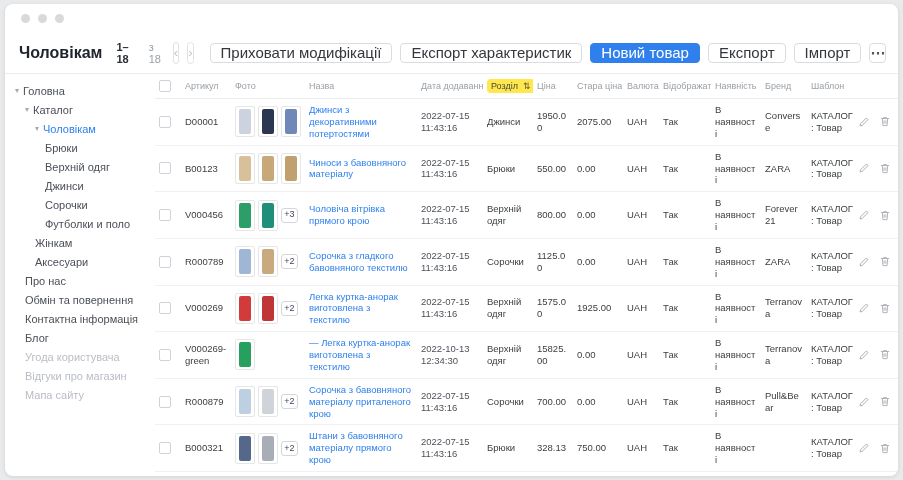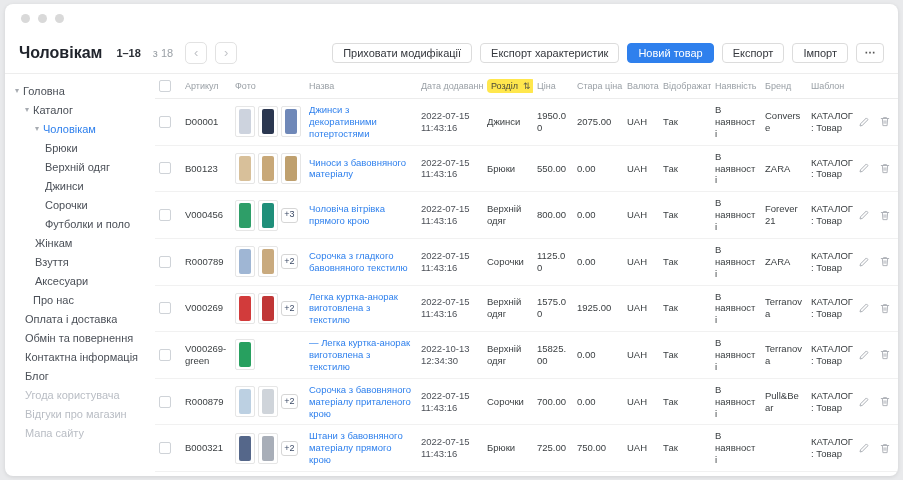--- a/index.html
+++ b/index.html
@@ -16,32 +16,32 @@
     background:#fff; border-radius:8px; overflow:hidden;
     box-shadow:0 1px 4px rgba(0,0,0,.10);
   }
   .titlebar { height:28px; display:flex; align-items:center; padding-left:16px; gap:8px; }
   .dot { width:9px; height:9px; border-radius:50%; background:#d9d9d9; display:inline-block; }
   .toolbar {
     height:42px; display:flex; align-items:center; padding:0 14px; gap:8px;
     border-bottom:1px solid #ededed;
   }
   .title { font-size:16px; font-weight:bold; color:#20242c; margin-right:6px; }
-  .pag { display:flex; align-items:flex-end; gap:12px; margin-right:4px; }
+  .pag { display:flex; align-items:flex-end; gap:20px; margin-right:4px; }
   .pag .range { font-size:11px; font-weight:bold; color:#2b2f36; }
   .pag .total { font-size:11px; color:#9aa0a6; }
   .nav-btn {
     width:22px; height:22px; border:1px solid #e2e2e2; border-radius:5px; background:#fff;
     color:#c2c4c8; font-size:13px; line-height:1; display:flex; align-items:center; justify-content:center;
     padding:0; cursor:pointer;
   }
   .spacer { flex:1; }
   .btn {
     height:20px; border:1px solid #dcdcdc; background:#fff; border-radius:4px;
-    font-size:11px; color:#34373d; padding:0 10px; display:flex; align-items:center;
+    font-size:15px; color:#34373d; padding:0 10px; display:flex; align-items:center;
     font-family:inherit; cursor:pointer; white-space:nowrap;
   }
   .btn.primary { background:var(--accent); color:#fff; border-color:var(--accent); }
   .btn.more { width:28px; justify-content:center; padding:0; font-weight:bold; color:#555; }
   .content { display:flex; height:calc(100% - 70px); }
   .sidebar { width:150px; flex-shrink:0; padding-top:7px; overflow:hidden; }
   .side-item {
     display:flex; align-items:center; gap:4px; height:19px;
     font-size:11px; color:#4a4f57; white-space:nowrap; cursor:pointer;
   }
@@ -138,30 +138,24 @@
         <div class="side-item" style="padding-left: 40px;">
           <span class="lbl">Сорочки</span>
         </div>
         <div class="side-item" style="padding-left: 40px;">
           <span class="lbl">Футболки и поло</span>
         </div>
         <div class="side-item" style="padding-left: 30px;">
           <span class="lbl">Жінкам</span>
         </div>
         <div class="side-item" style="padding-left: 30px;">
-          <span class="lbl">Взуття</span>
-        </div>
-        <div class="side-item" style="padding-left: 30px;">
           <span class="lbl">Аксесуари</span>
         </div>
-        <div class="side-item" style="padding-left: 20px; margin-left: 8px;">
+        <div class="side-item" style="padding-left: 20px;">
           <span class="lbl">Про нас</span>
-        </div>
-        <div class="side-item" style="padding-left: 20px;">
-          <span class="lbl">Оплата і доставка</span>
         </div>
         <div class="side-item" style="padding-left: 20px;">
           <span class="lbl">Обмін та повернення</span>
         </div>
         <div class="side-item" style="padding-left: 20px;">
           <span class="lbl">Контактна інформація</span>
         </div>
         <div class="side-item" style="padding-left: 20px;">
           <span class="lbl">Блог</span>
         </div>
@@ -516,21 +510,21 @@
                   </div>
                   <div class="thumb">
                     <i style="background: rgb(168, 174, 184);"></i>
                   </div>
                   <div class="badge">+2</div>
                 </div>
               </td>
               <td><a class="plink">Штани з бавовняного матеріалу прямого крою</a></td>
               <td class="date-cell"><span>2022-07-15 11:43:16</span></td>
               <td><span>Брюки</span></td>
-              <td><span>725.00</span></td>
+              <td><span>328.13</span></td>
               <td><span>750.00</span></td>
               <td><span>UAH</span></td>
               <td><span>Так</span></td>
               <td><span>В наявності</span></td>
               <td><span></span></td>
               <td><span>КАТАЛОГ: Товар</span></td>
               <td>
                 <div class="acts">
                   <span>
                     <svg width="12" height="12" viewBox="0 0 16 16">

